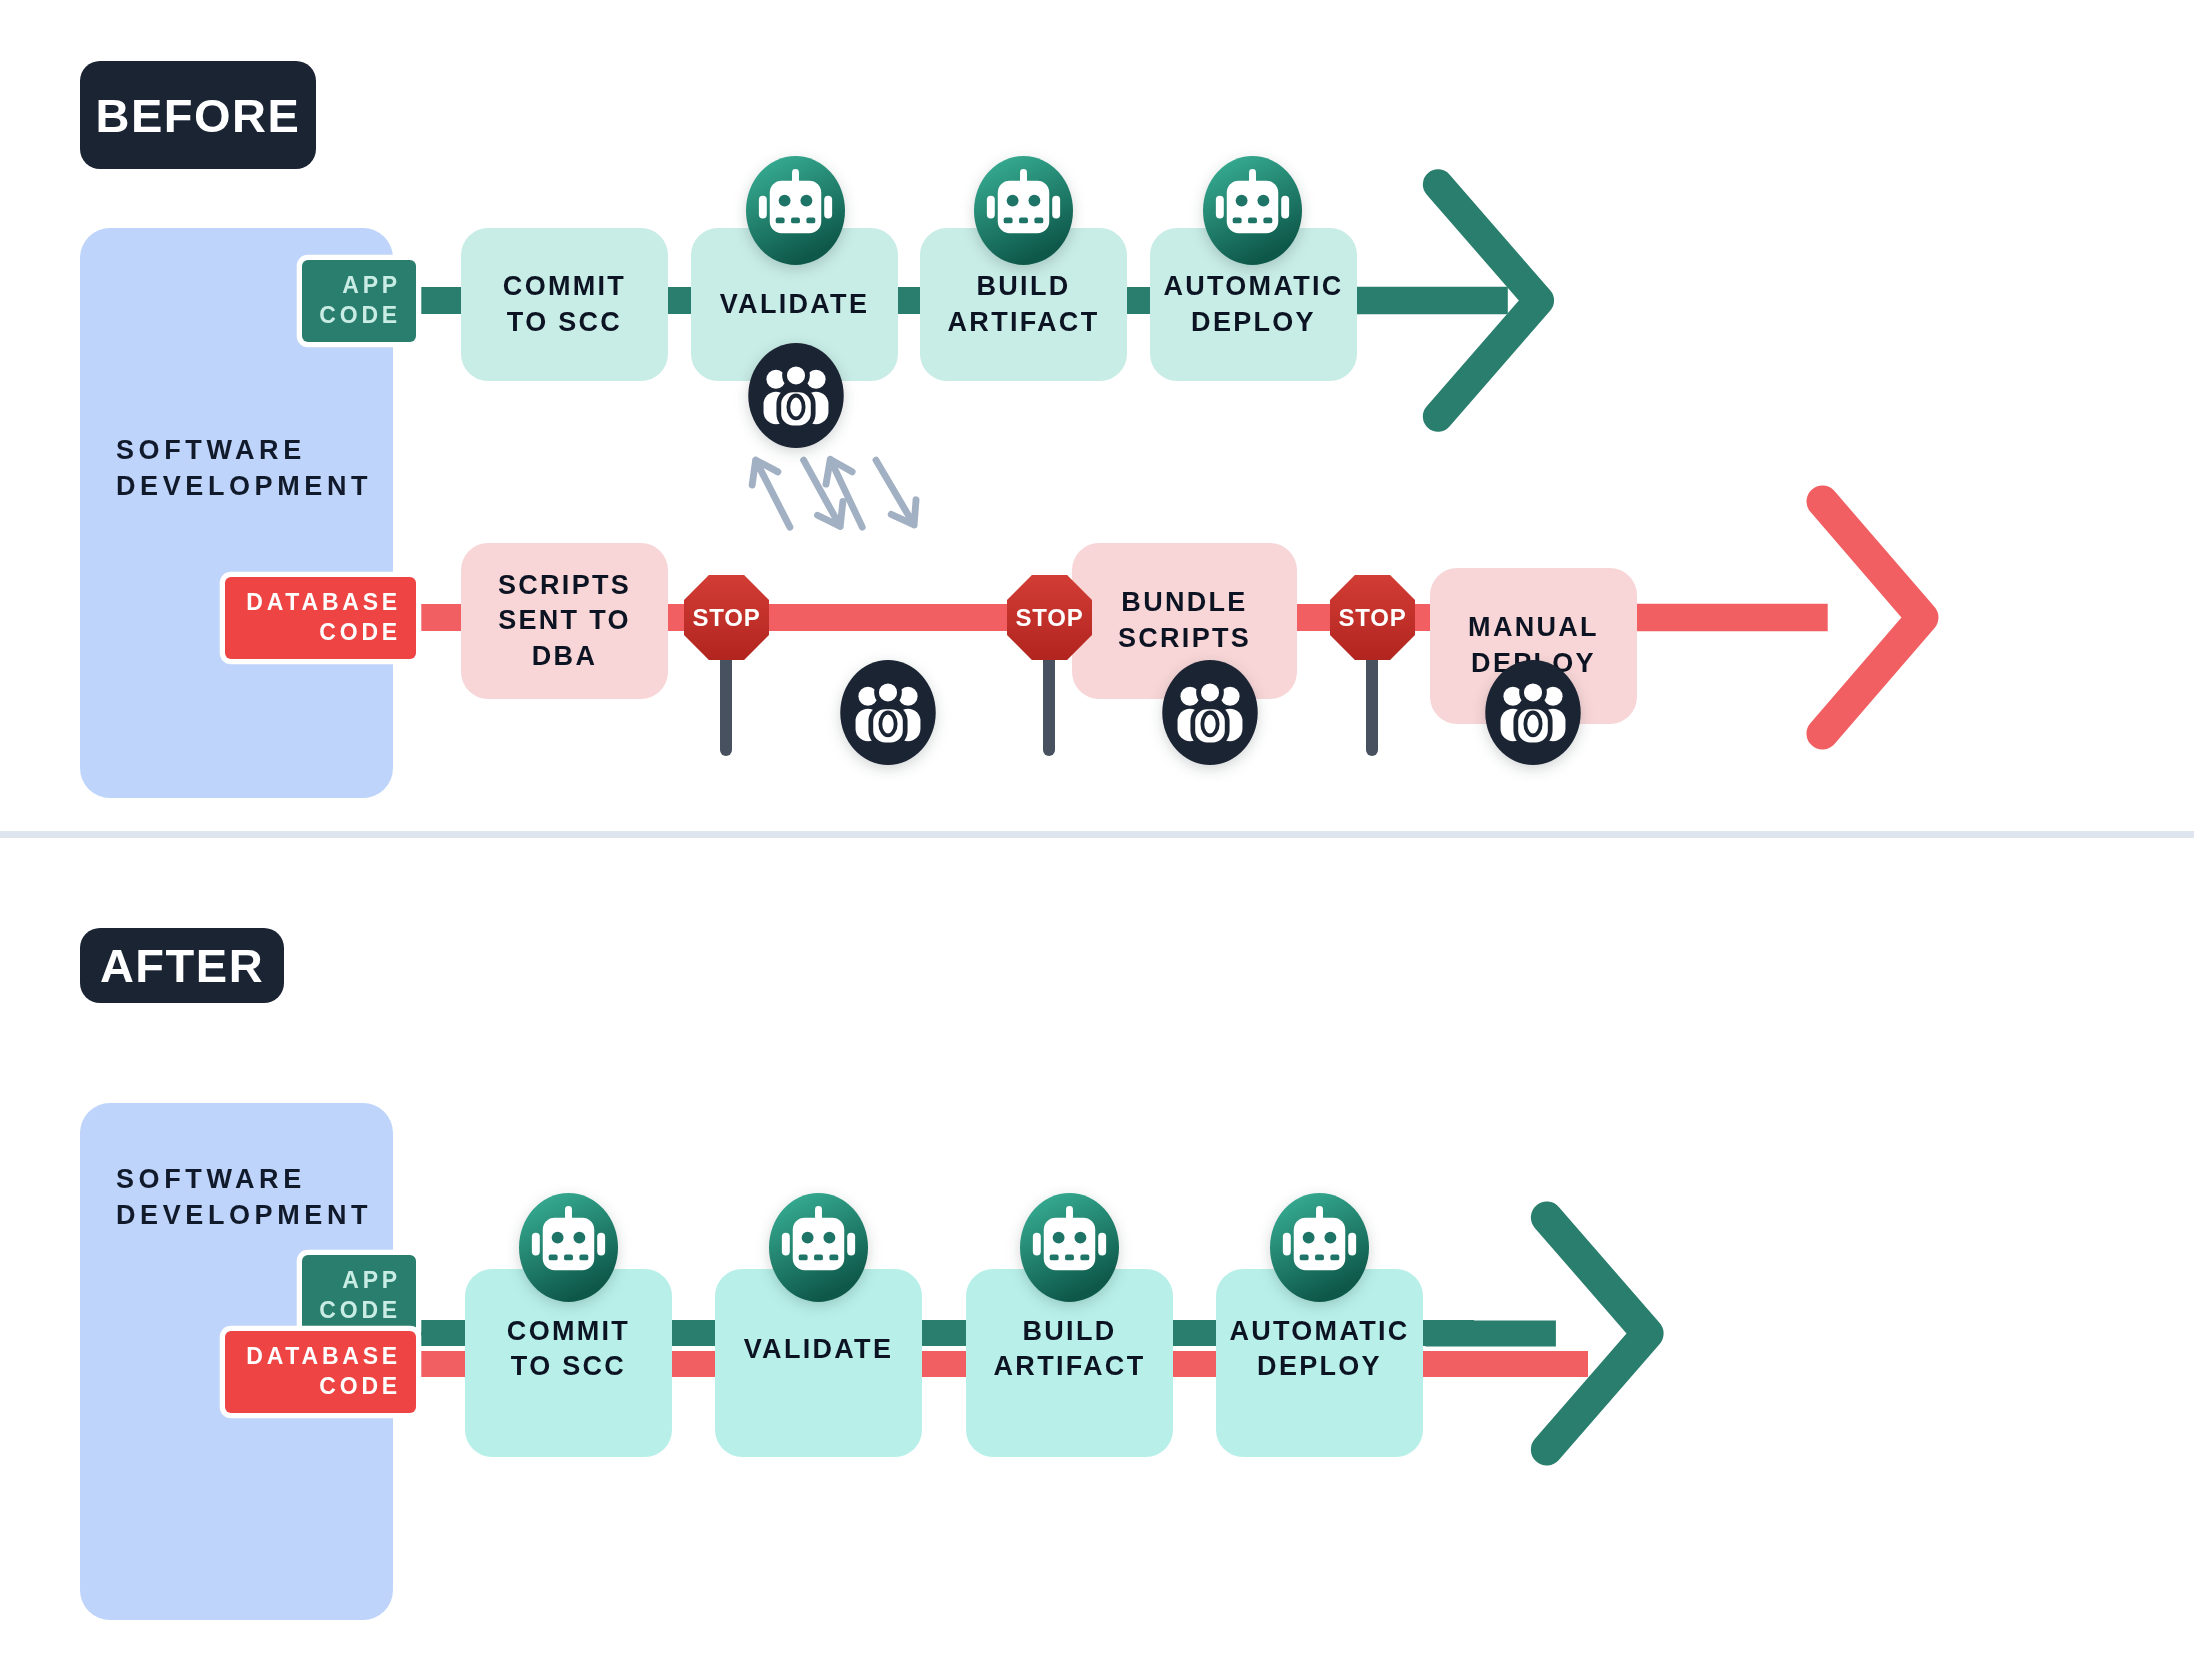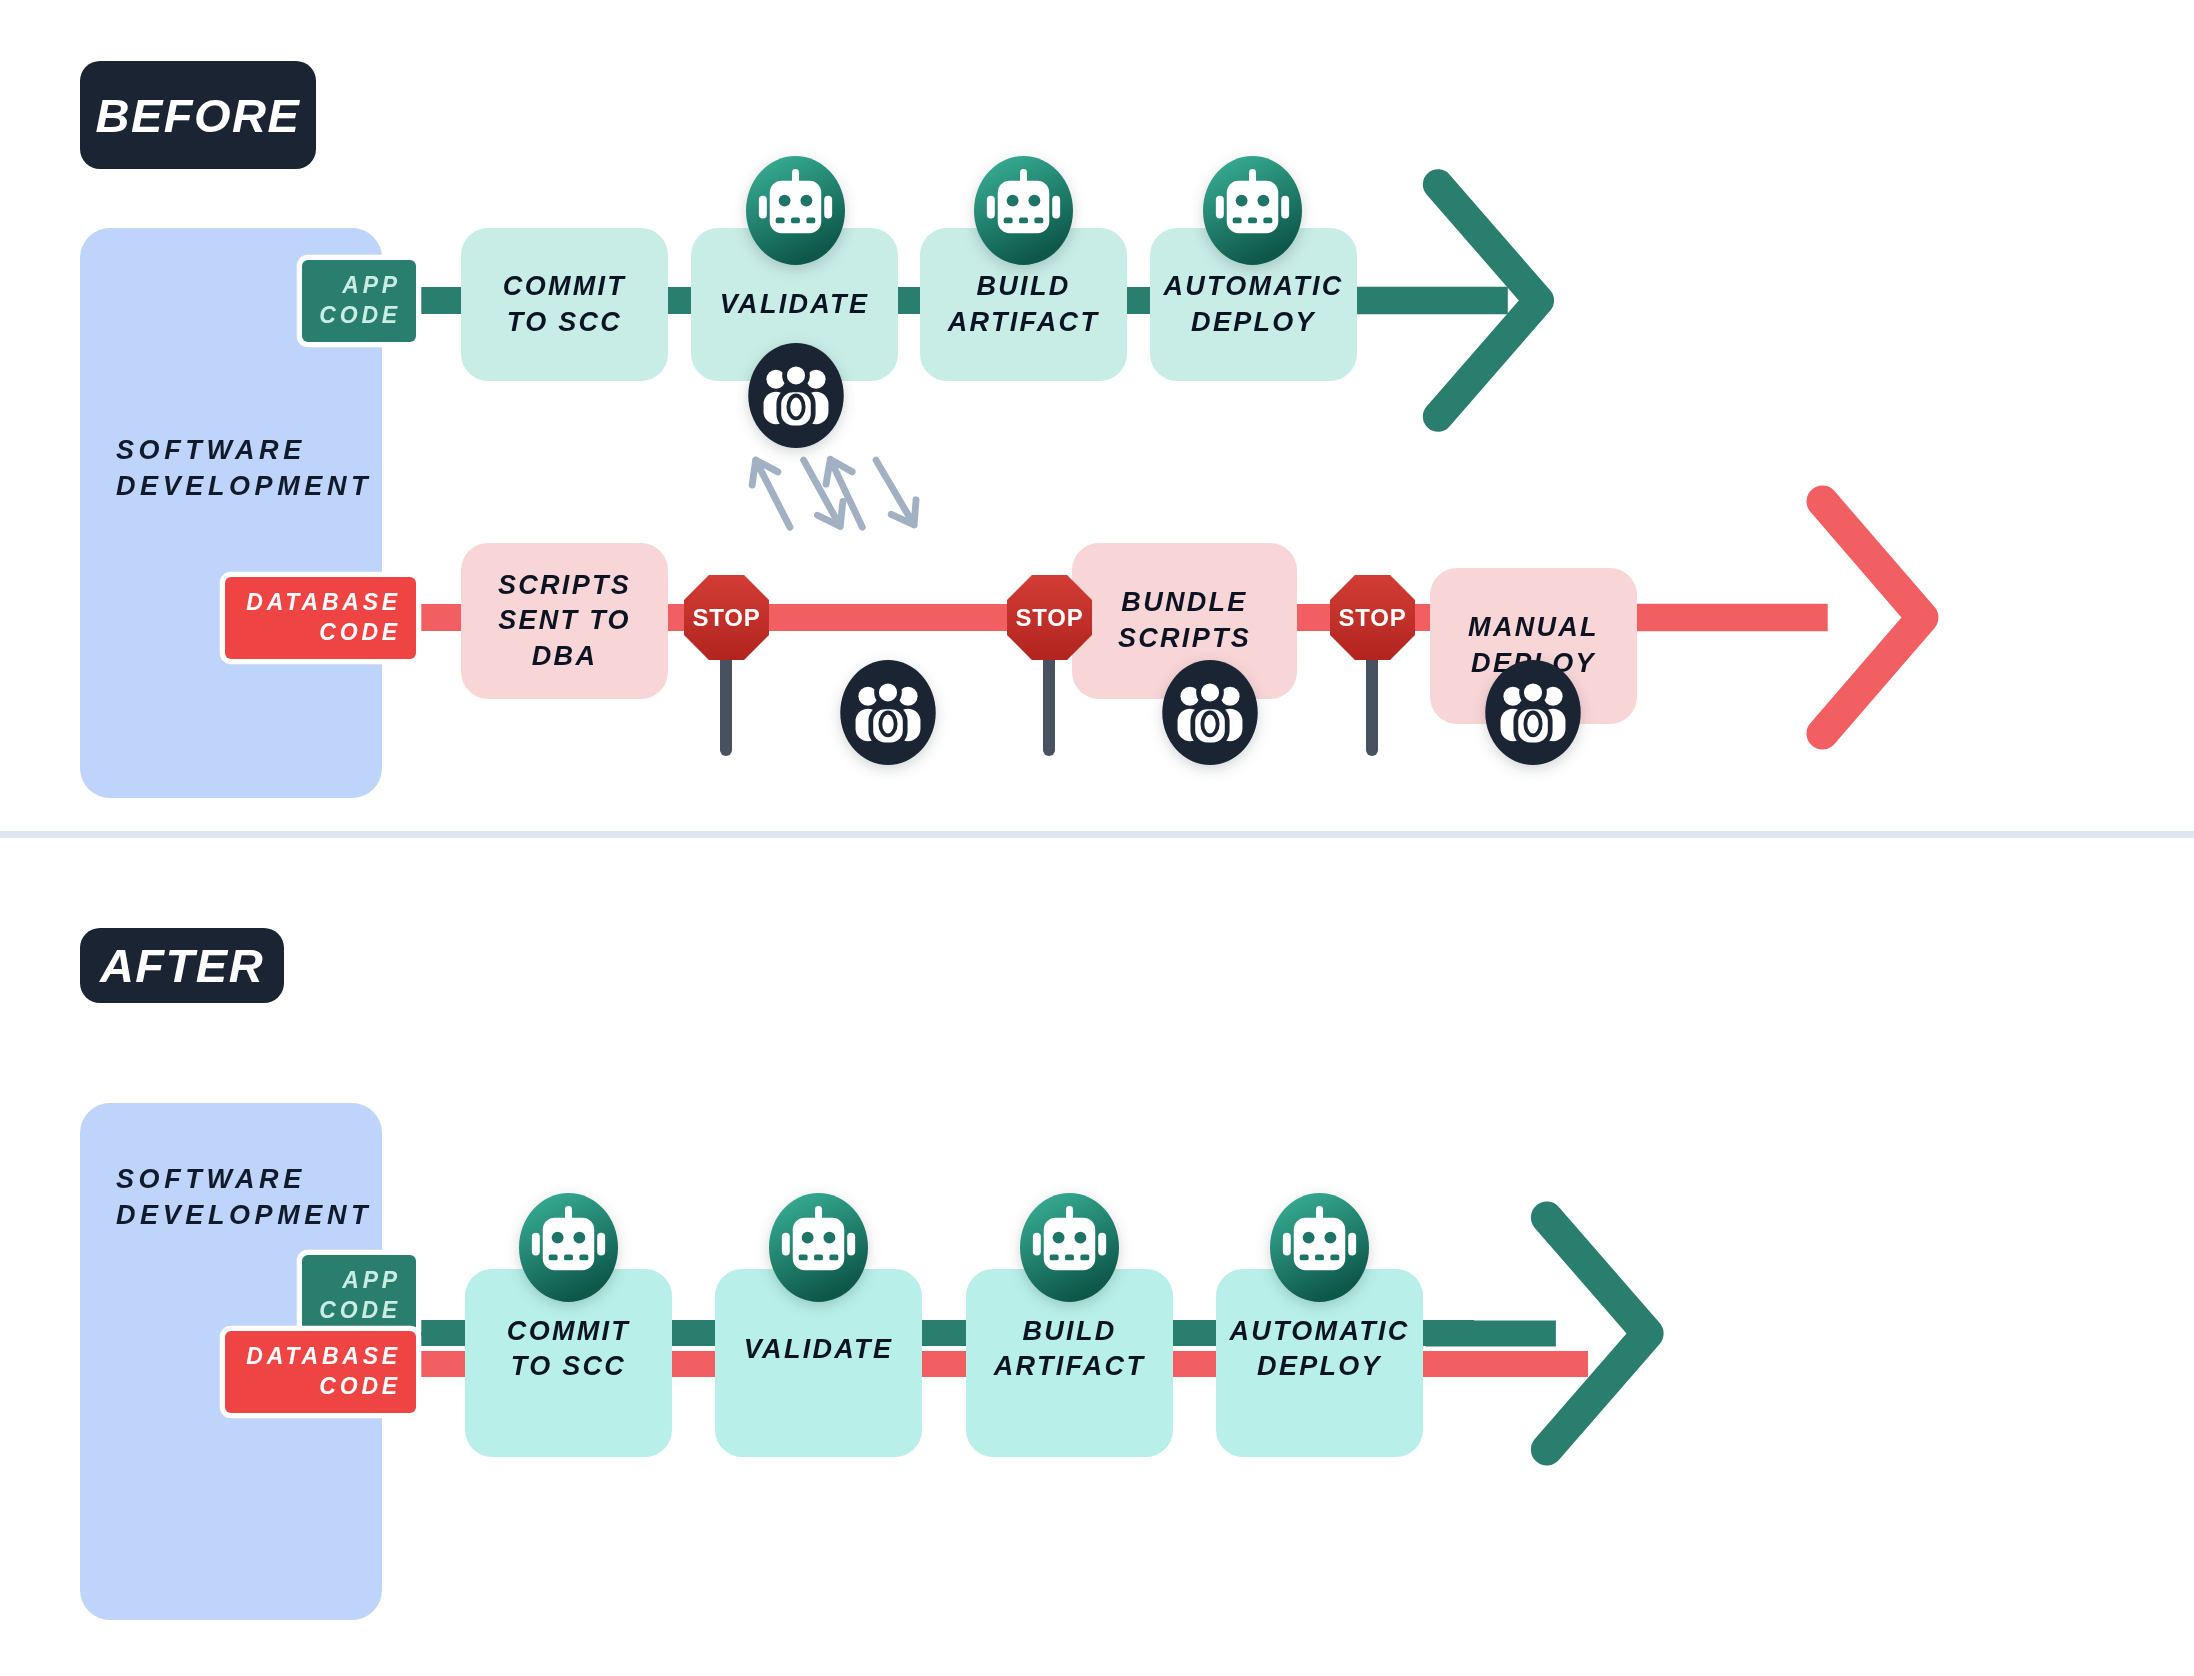--- a/index.html
+++ b/index.html
@@ -1,28 +1,28 @@
 <!DOCTYPE html>
 <html style="font-size:12px"><head>
 <meta charset="utf-8">
 <style>
   html,body{margin:0;padding:0;background:#ffffff;}
   #canvas{
     position:relative;width:2194px;height:1676px;background:#ffffff;overflow:hidden;
     font-family:"Liberation Sans", sans-serif;
   }
-  .abs{position:absolute;font-style:italic;}
+  .abs{position:absolute;}
   
   .section-label{
     background:#1b2433;color:#ffffff;border-radius:20px;
     display:flex;align-items:center;justify-content:center;
     font-size:47px;font-weight:800;letter-spacing:1.5px;
   }
   
-  .sd-box{background:#bfd4fa;border-radius:30px;}
+  .sd-box{background:#bfd4fa;border-radius:30px;padding-left:11px;}
   .sd-text{
     position:absolute;left:36px;color:#101a2b;font-size:27px;font-weight:700;
     letter-spacing:4.6px;line-height:1.35;white-space:pre-line;
   }
   
   .line{position:absolute;}
   .teal-line{background:#2a7e6d;}
   .red-line{background:#f15f62;}
   
   .pill{

